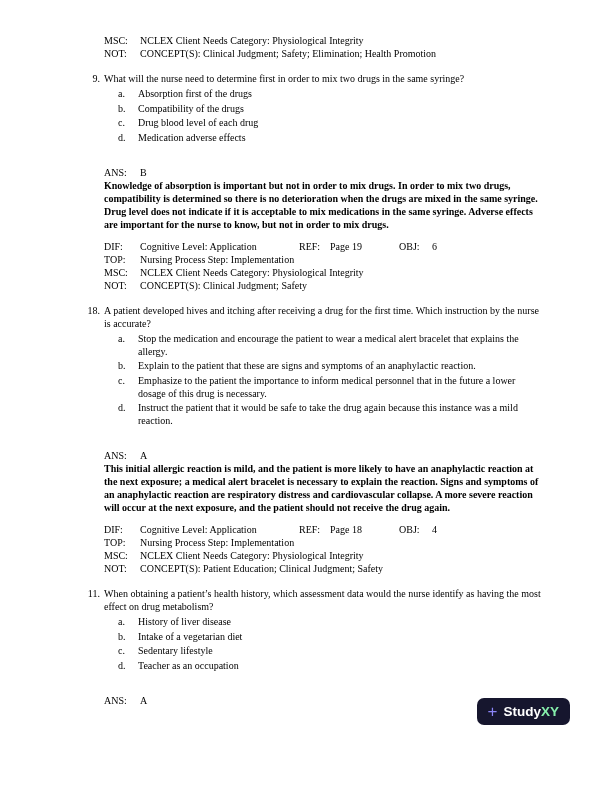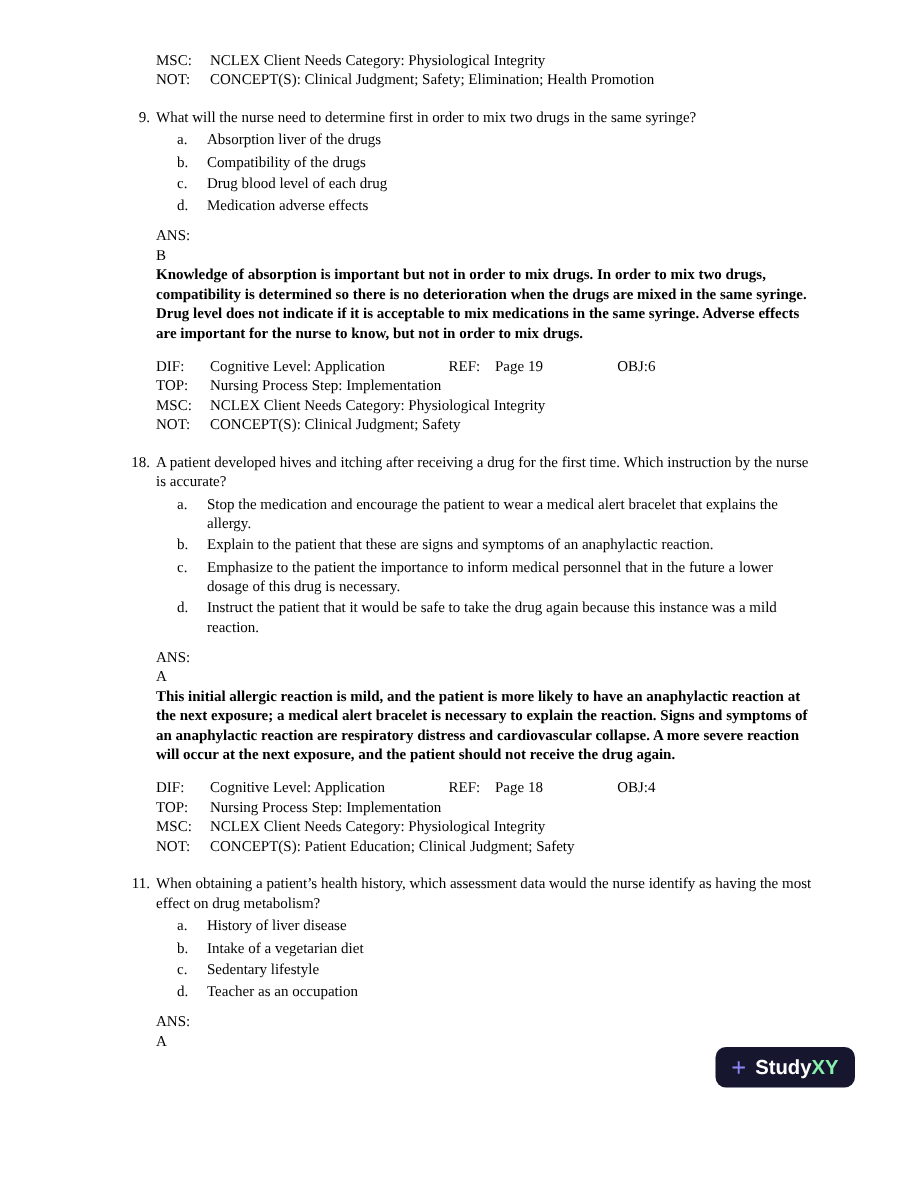--- a/index.html
+++ b/index.html
@@ -12,32 +12,32 @@
     line-height: 13px;
   }
   .page { position: relative; width: 612px; height: 741px; overflow: hidden; background: #fff; }
   .content { padding: 34px 60px 0 85px; }
 
   .meta-line { display: flex; margin-left: 19px; }
   .m-tag { width: 36px; flex-shrink: 0; }
   .m-dif-val { width: 159px; flex-shrink: 0; }
   .m-ref-tag { width: 31px; flex-shrink: 0; }
   .m-ref-val { width: 69px; flex-shrink: 0; }
-  .m-obj-tag { width: 33px; flex-shrink: 0; text-align: right; }
+  .m-obj-tag { width: 33px; flex-shrink: 0; }
 
   .q { display: flex; margin-top: 12px; }
   .qnum { width: 15px; text-align: right; flex-shrink: 0; margin-right: 4px; }
   .qbody { width: 441px; }
   .stem { width: 441px; }
   .opts { margin-top: 2px; }
   .opt { display: flex; margin-left: 14px; margin-bottom: 1.5px; }
   .opt-letter { width: 20px; flex-shrink: 0; }
   .opt-text { width: 392px; }
 
-  .ans-line { display: flex; margin-top: 7px; flex-direction: column; }
+  .ans-line { display: flex; margin-top: 22px; }
   .rationale { width: 443px; font-weight: bold; }
   .meta-block { margin-top: 9px; }
   .meta-block .meta-line { margin-left: 0; }
 
   .logo {
     position: absolute;
     right: 42px; bottom: 16px;
     height: 27px;
     background: #16162e;
     border-radius: 7px;
@@ -71,21 +71,21 @@
       <span>CONCEPT(S): Clinical Judgment; Safety; Elimination; Health Promotion</span>
     </div>
 
     <div class="q">
       <div class="qnum">9.</div>
       <div class="qbody">
         <div class="stem">What will the nurse need to determine first in order to mix two drugs in the same syringe?</div>
         <div class="opts">
           <div class="opt">
             <span class="opt-letter">a.</span>
-            <span class="opt-text">Absorption liver of the drugs</span>
+            <span class="opt-text">Absorption first of the drugs</span>
           </div>
           <div class="opt">
             <span class="opt-letter">b.</span>
             <span class="opt-text">Compatibility of the drugs</span>
           </div>
           <div class="opt">
             <span class="opt-letter">c.</span>
             <span class="opt-text">Drug blood level of each drug</span>
           </div>
           <div class="opt">

